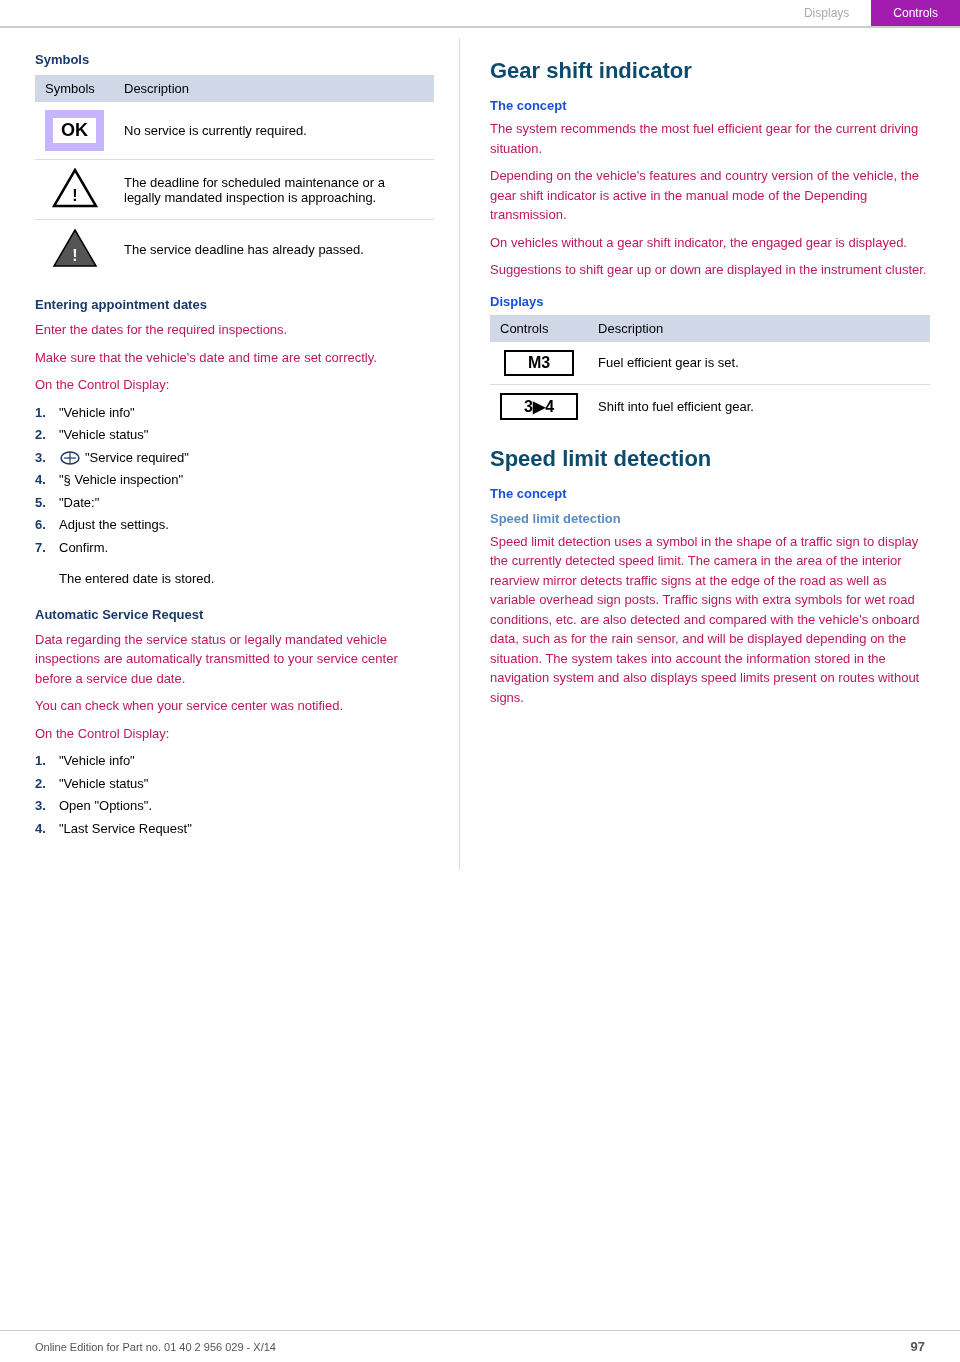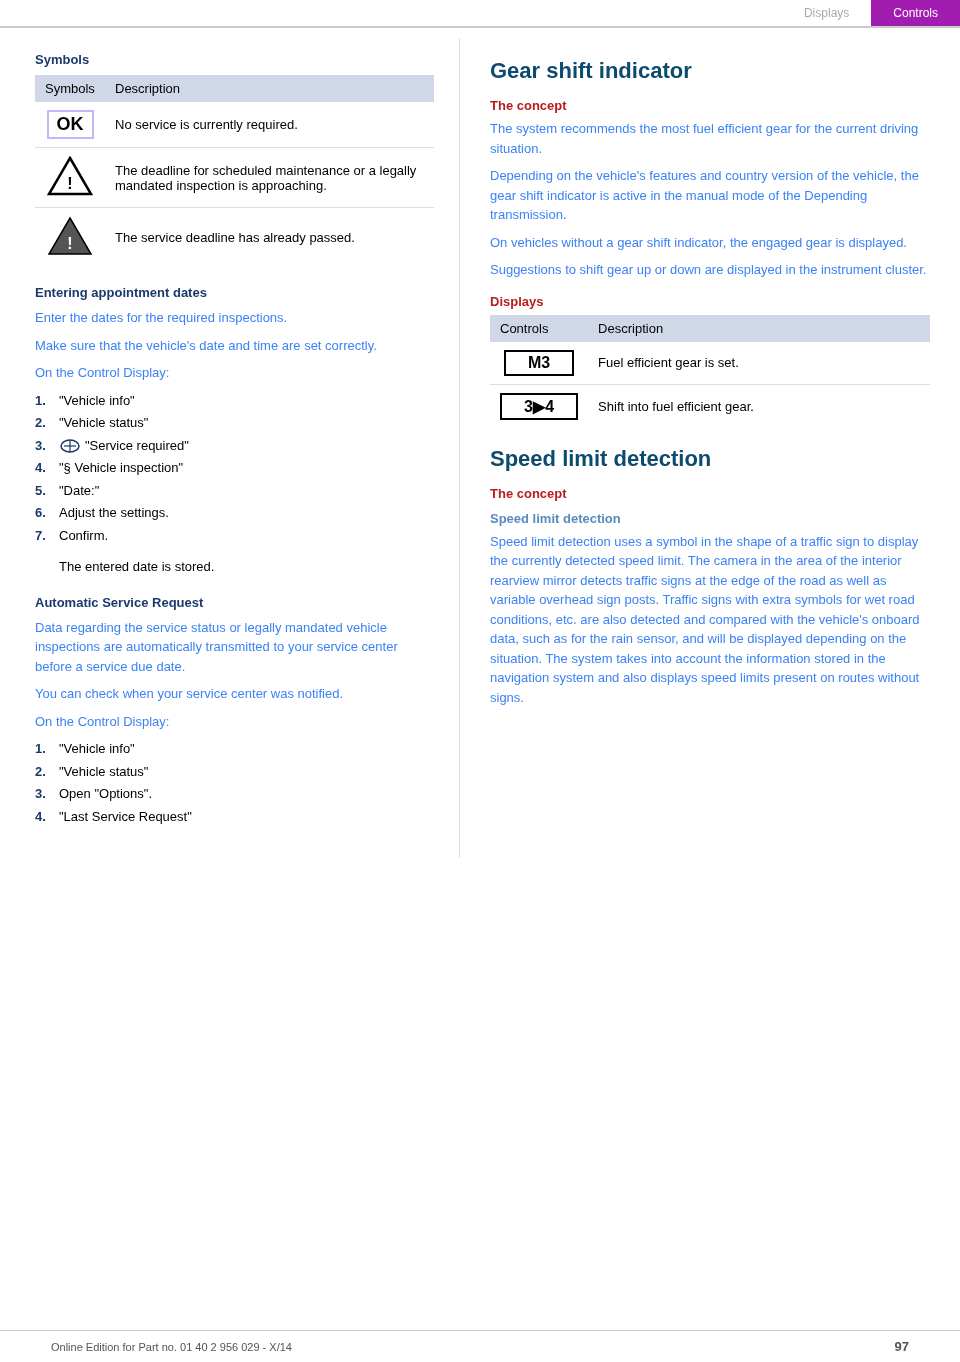--- a/index.html
+++ b/index.html
@@ -66,21 +66,21 @@
     
     .big-section-title {
       font-size: 22px;
       font-weight: bold;
       color: #0c4a6e;
       margin-bottom: 10px;
       margin-top: 10px;
     }
 
     .sub-section-title {
-      color: #b91c1c;
+      color: #1d4ed8;
       font-size: 13px;
       font-weight: bold;
       margin-bottom: 6px;
       margin-top: 14px;
     }
 
     .sub-sub-section-title {
       color: #5a8abf;
       font-size: 13px;
       font-weight: bold;
@@ -113,33 +113,33 @@
     }
 
     .symbol-cell {
       width: 70px;
       text-align: center;
     }
 
     
     .symbol-ok {
       display: inline-block;
-      border: 2px solid #c4b5fd;
+      border: 8px solid #c4b5fd;
       padding: 2px 8px;
       font-size: 18px;
       font-weight: bold;
       font-family: Arial;
     }
 
     
     p {
       font-size: 13px;
       line-height: 1.5;
       margin-bottom: 8px;
-      color: #3b82f6;
+      color: #be185d;
     }
 
     
     .numbered-list {
       list-style: none;
       padding: 0;
       margin: 0 0 12px 0;
     }
     .numbered-list li {
       display: flex;
@@ -176,21 +176,21 @@
     
     .footer {
       position: absolute;
       bottom: 0;
       left: 0;
       right: 0;
       display: flex;
       justify-content: space-between;
       align-items: center;
       border-top: 1px solid #ccc;
-      padding: 8px 51px;
+      padding: 8px 35px;
       font-size: 11px;
       color: #555;
     }
     .page-num {
       font-size: 13px;
       font-weight: bold;
     }
   </style>
 </head>
 <body>

